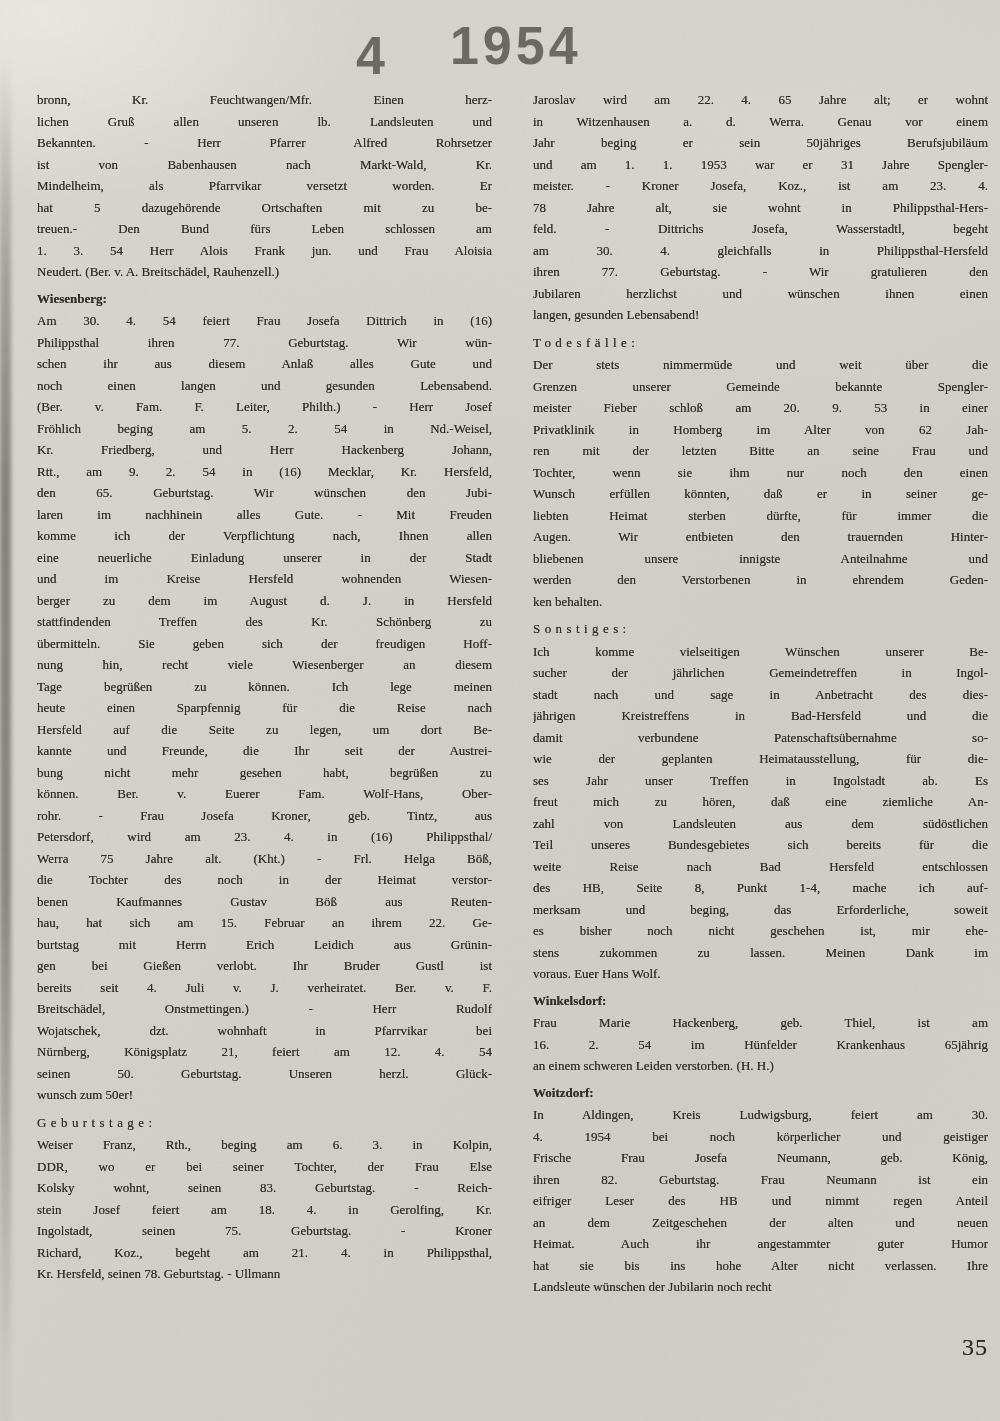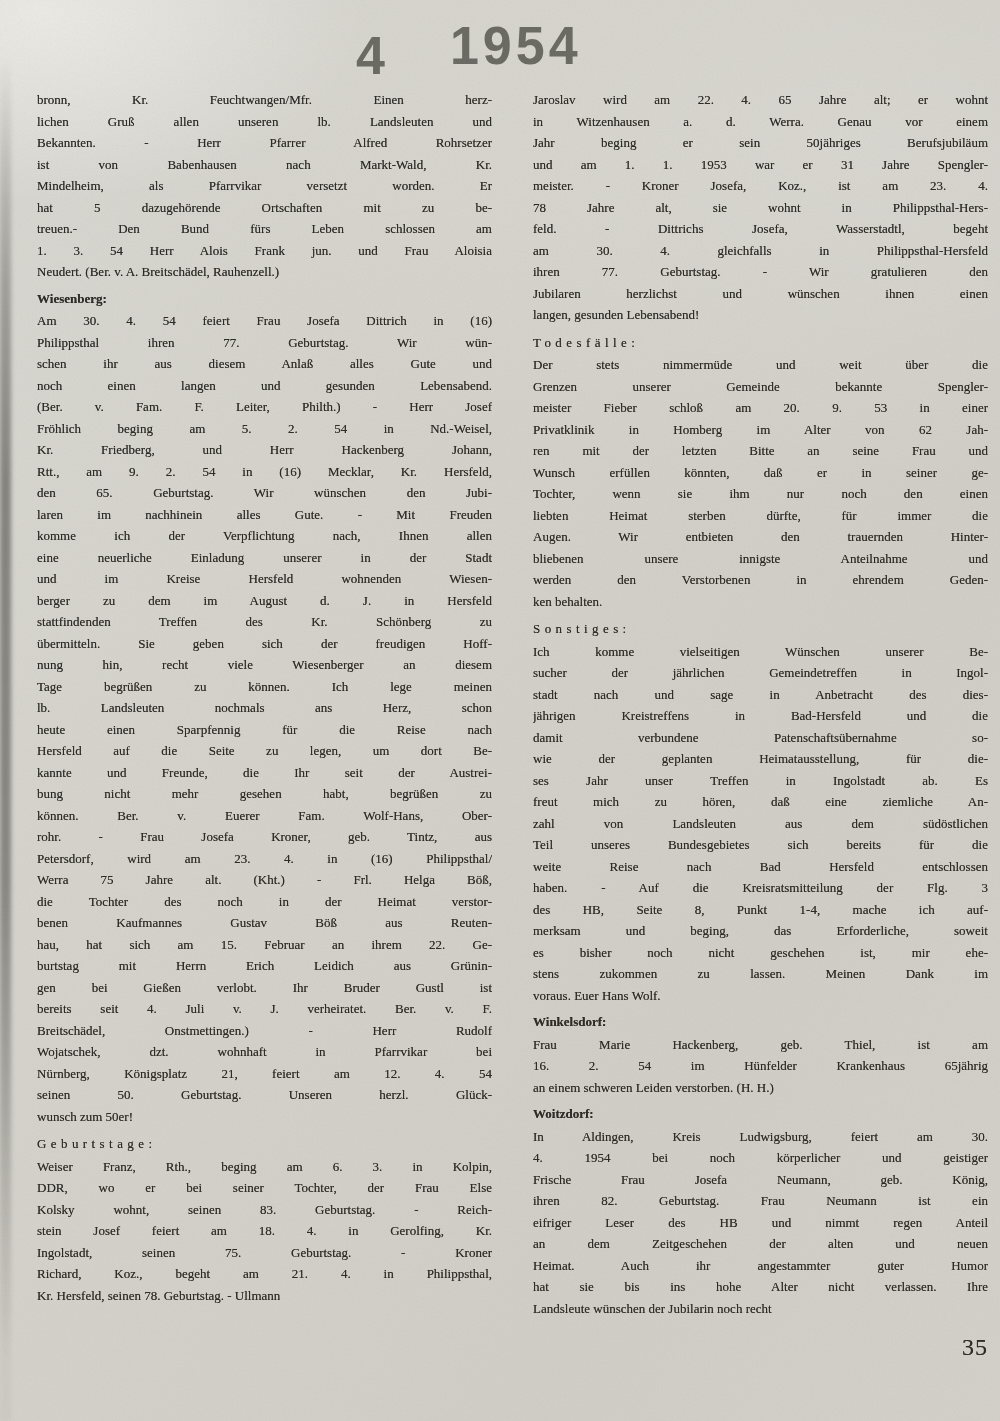--- a/index.html
+++ b/index.html
@@ -100,21 +100,20 @@
         <div class="line">den 65. Geburtstag. Wir wünschen den Jubi-</div>
         <div class="line">laren im nachhinein alles Gute. - Mit Freuden</div>
         <div class="line">komme ich der Verpflichtung nach, Ihnen allen</div>
         <div class="line">eine neuerliche Einladung unserer in der Stadt</div>
         <div class="line">und im Kreise Hersfeld wohnenden Wiesen-</div>
         <div class="line">berger zu dem im August d. J. in Hersfeld</div>
         <div class="line">stattfindenden Treffen des Kr. Schönberg zu</div>
         <div class="line">übermitteln. Sie geben sich der freudigen Hoff-</div>
         <div class="line">nung hin, recht viele Wiesenberger an diesem</div>
         <div class="line">Tage begrüßen zu können. Ich lege meinen</div>
-        <div class="line">lb. Landsleuten nochmals ans Herz, schon</div>
         <div class="line">heute einen Sparpfennig für die Reise nach</div>
         <div class="line">Hersfeld auf die Seite zu legen, um dort Be-</div>
         <div class="line">kannte und Freunde, die Ihr seit der Austrei-</div>
         <div class="line">bung nicht mehr gesehen habt, begrüßen zu</div>
         <div class="line">können. Ber. v. Euerer Fam. Wolf-Hans, Ober-</div>
         <div class="line">rohr. - Frau Josefa Kroner, geb. Tintz, aus</div>
         <div class="line">Petersdorf, wird am 23. 4. in (16) Philippsthal/</div>
         <div class="line">Werra 75 Jahre alt. (Kht.) - Frl. Helga Böß,</div>
         <div class="line">die Tochter des noch in der Heimat verstor-</div>
         <div class="line">benen Kaufmannes Gustav Böß aus Reuten-</div>
@@ -153,42 +152,41 @@
         <div class="line">Jubilaren herzlichst und wünschen ihnen einen</div>
         <div class="line last">langen, gesunden Lebensabend!</div>
       </div>
       <div class="heading spaced">Todesfälle:</div>
       <div class="para">
         <div class="line">Der stets nimmermüde und weit über die</div>
         <div class="line">Grenzen unserer Gemeinde bekannte Spengler-</div>
         <div class="line">meister Fieber schloß am 20. 9. 53 in einer</div>
         <div class="line">Privatklinik in Homberg im Alter von 62 Jah-</div>
         <div class="line">ren mit der letzten Bitte an seine Frau und</div>
+        <div class="line">Tochter, wenn sie ihm nur noch den einen</div>
         <div class="line">Wunsch erfüllen könnten, daß er in seiner ge-</div>
-        <div class="line">Tochter, wenn sie ihm nur noch den einen</div>
         <div class="line">liebten Heimat sterben dürfte, für immer die</div>
         <div class="line">Augen. Wir entbieten den trauernden Hinter-</div>
         <div class="line">bliebenen unsere innigste Anteilnahme und</div>
         <div class="line">werden den Verstorbenen in ehrendem Geden-</div>
         <div class="line last">ken behalten.</div>
       </div>
       <div class="heading spaced">Sonstiges:</div>
       <div class="para">
         <div class="line">Ich komme vielseitigen Wünschen unserer Be-</div>
         <div class="line">sucher der jährlichen Gemeindetreffen in Ingol-</div>
         <div class="line">stadt nach und sage in Anbetracht des dies-</div>
         <div class="line">jährigen Kreistreffens in Bad-Hersfeld und die</div>
         <div class="line">damit verbundene Patenschaftsübernahme so-</div>
         <div class="line">wie der geplanten Heimatausstellung, für die-</div>
         <div class="line">ses Jahr unser Treffen in Ingolstadt ab. Es</div>
         <div class="line">freut mich zu hören, daß eine ziemliche An-</div>
         <div class="line">zahl von Landsleuten aus dem südöstlichen</div>
         <div class="line">Teil unseres Bundesgebietes sich bereits für die</div>
         <div class="line">weite Reise nach Bad Hersfeld entschlossen</div>
-        <div class="line">haben. - Auf die Kreisratsmitteilung der Flg. 3</div>
         <div class="line">des HB, Seite 8, Punkt 1-4, mache ich auf-</div>
         <div class="line">merksam und beging, das Erforderliche, soweit</div>
         <div class="line">es bisher noch nicht geschehen ist, mir ehe-</div>
         <div class="line">stens zukommen zu lassen. Meinen Dank im</div>
         <div class="line last">voraus. Euer Hans Wolf.</div>
       </div>
       <div class="heading bold">Winkelsdorf:</div>
       <div class="para">
         <div class="line">Frau Marie Hackenberg, geb. Thiel, ist am</div>
         <div class="line">16. 2. 54 im Hünfelder Krankenhaus 65jährig</div>

